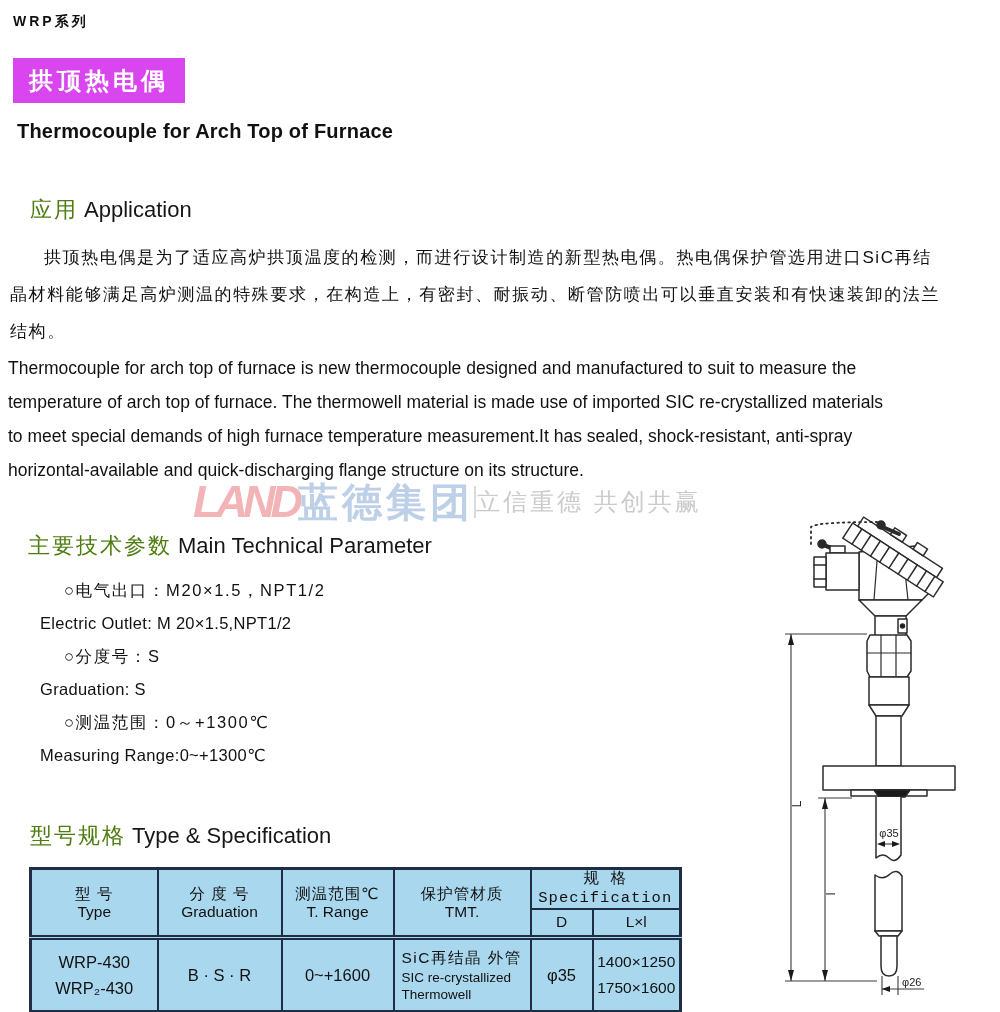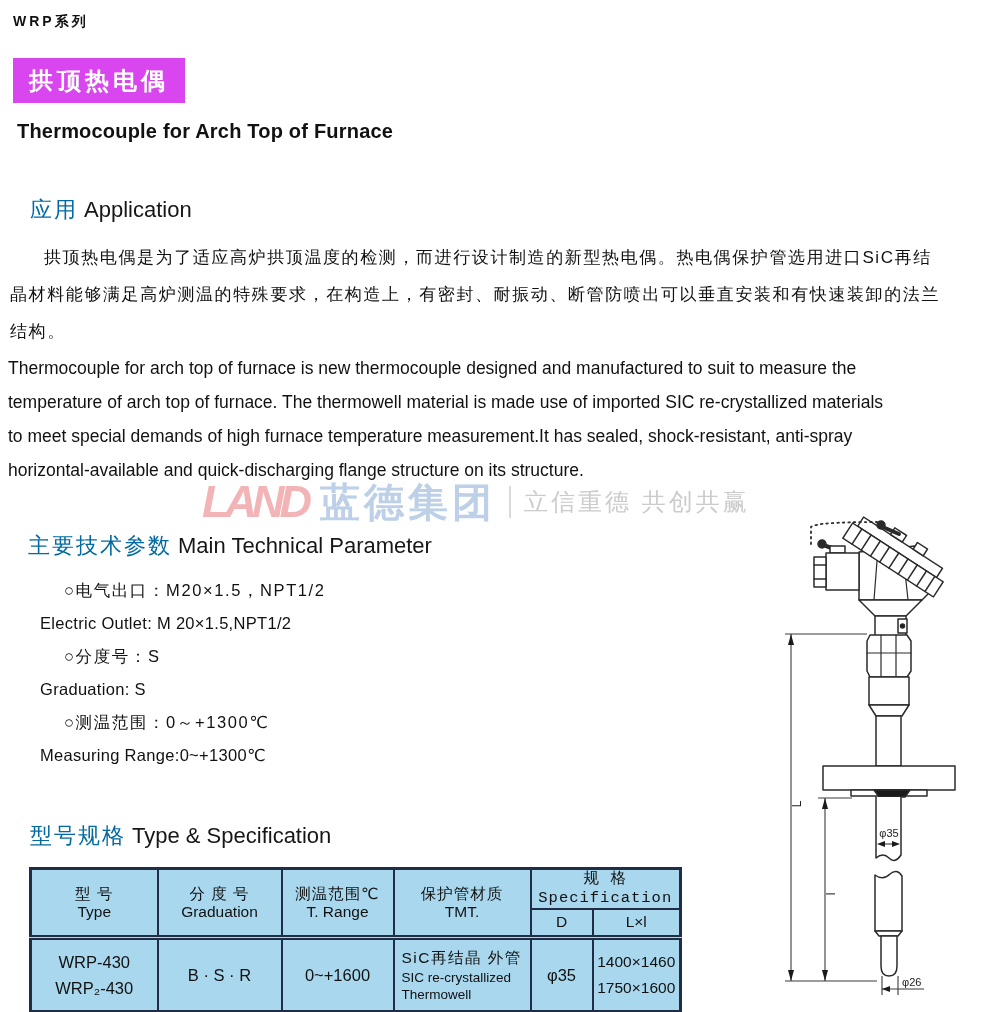--- a/index.html
+++ b/index.html
@@ -12,36 +12,36 @@
   
   .series{left:13px;top:13px;font-size:14px;font-weight:bold;letter-spacing:3px;}
   .product-badge{
     left:13px;top:58px;width:172px;height:45px;background:#d946ef;color:#fff;
     display:flex;align-items:center;justify-content:center;
     font-size:24px;font-weight:bold;letter-spacing:4px;
   }
   .page-title{left:17px;top:120px;font-size:20px;font-weight:600;letter-spacing:.2px;}
   
   .sec-head{font-size:22px;}
-  .sec-head .zh{color:#0369a1;letter-spacing:2px;margin-right:6px;}
+  .sec-head .zh{color:#4d7c0f;letter-spacing:2px;margin-right:6px;}
   .sec-head .en{color:#161616;}
   .app-head{left:30px;top:195px;}
   .tech-head{left:28px;top:531px;}
   .spec-head{left:30px;top:821px;}
   
   .para-zh{
     left:10px;top:239px;width:986px;font-size:17px;line-height:37px;
     letter-spacing:1.6px;white-space:pre-line;text-indent:2em;
   }
   .para-en{
     left:8px;top:351px;width:990px;font-size:17.5px;line-height:34px;
     white-space:pre-line;letter-spacing:0;
   }
   
-  .watermark{left:202px;top:479px;display:flex;align-items:center;gap:13px;pointer-events:none;}
+  .watermark{left:193px;top:479px;display:flex;align-items:center;pointer-events:none;}
   .wm-logo{font-size:45px;font-weight:bold;font-style:italic;color:#f2b4b6;letter-spacing:-5px;line-height:1;}
   .wm-company{font-size:40px;font-weight:bold;color:#bdd0e7;letter-spacing:4px;line-height:1;}
   .wm-divider{width:2px;height:32px;background:#dadada;}
   .wm-slogan{font-size:24px;color:#cbcbcb;letter-spacing:3px;line-height:1;}
   
   .tech-list{left:40px;top:574px;font-size:16.5px;}
   .tech-list .cn{letter-spacing:1.6px;line-height:33px;height:33px;margin-left:24px;}
   .tech-list .en{letter-spacing:.3px;line-height:33px;height:33px;}
   
   table.spec{
@@ -151,21 +151,21 @@
       <td class="cell preline">WRP-430
 WRP₂-430</td>
       <td class="cell">B · S · R</td>
       <td class="cell">0~+1600</td>
       <td class="cell tmt-cell">
         <div class="tmt-zh">SiC再结晶 外管</div>
         <div class="tmt-en">SIC re-crystallized</div>
         <div class="tmt-en">Thermowell</div>
       </td>
       <td class="cell">φ35</td>
-      <td class="cell preline" style="font-size:15.5px;">1400×1460
+      <td class="cell preline" style="font-size:15.5px;">1400×1250
 1750×1600</td>
     </tr>
   </tbody>
 </table>
 
 <div class="abs drawing">
 <svg width="240" height="506" viewBox="0 0 240 506" xmlns="http://www.w3.org/2000/svg">
   <g stroke="#2b2b2b" stroke-width="1.5" fill="#ffffff" stroke-linejoin="round" stroke-linecap="round">
 
     <g>

